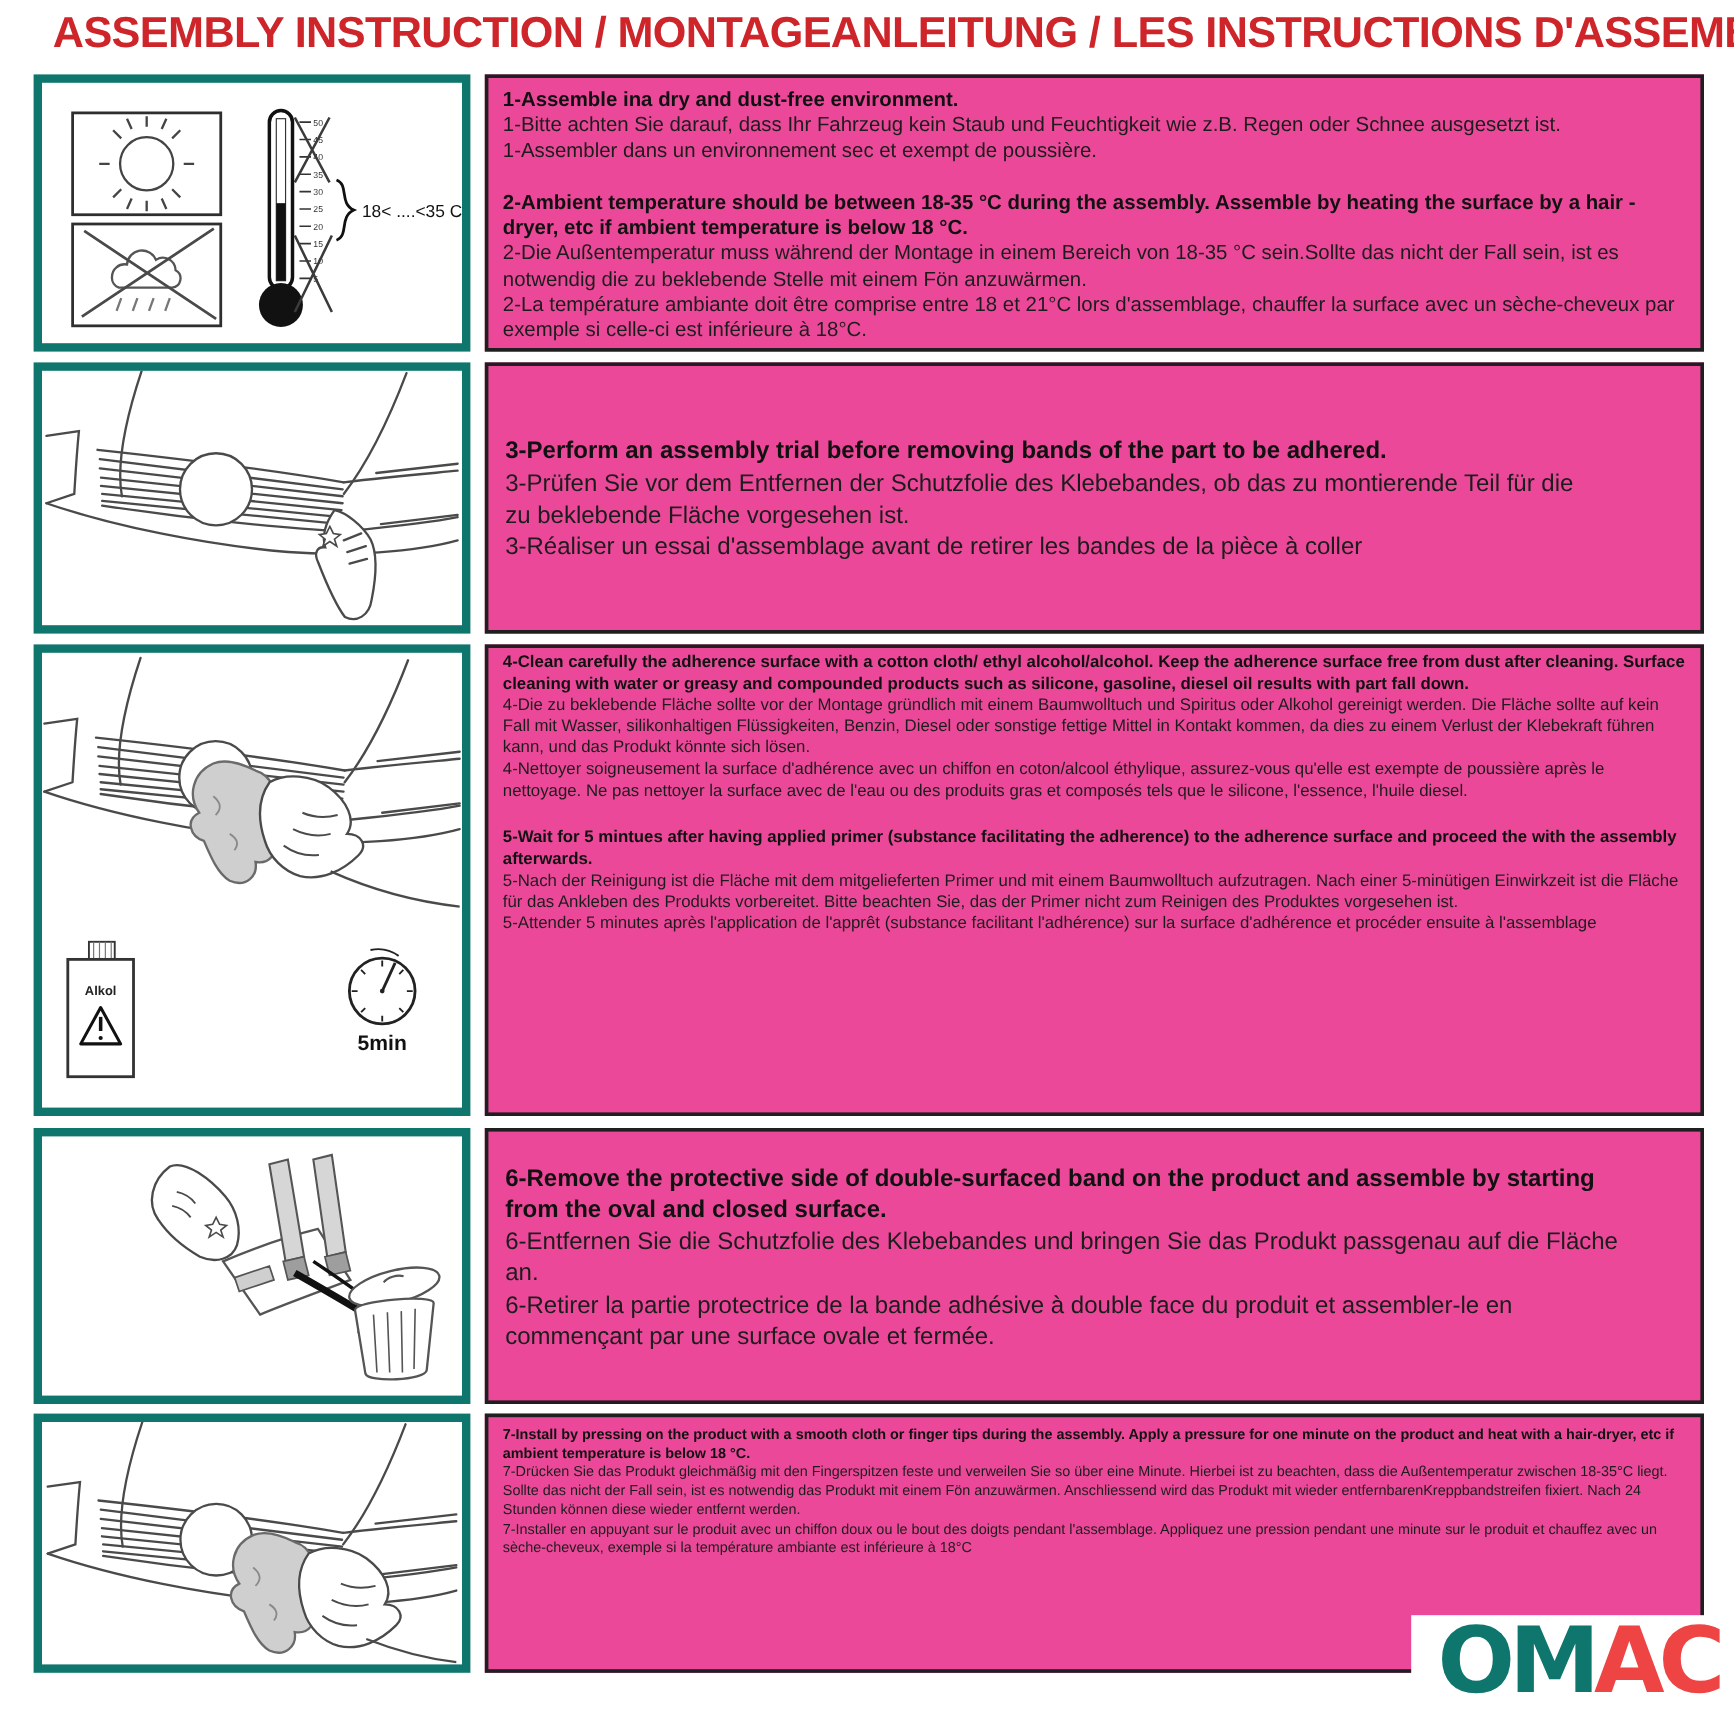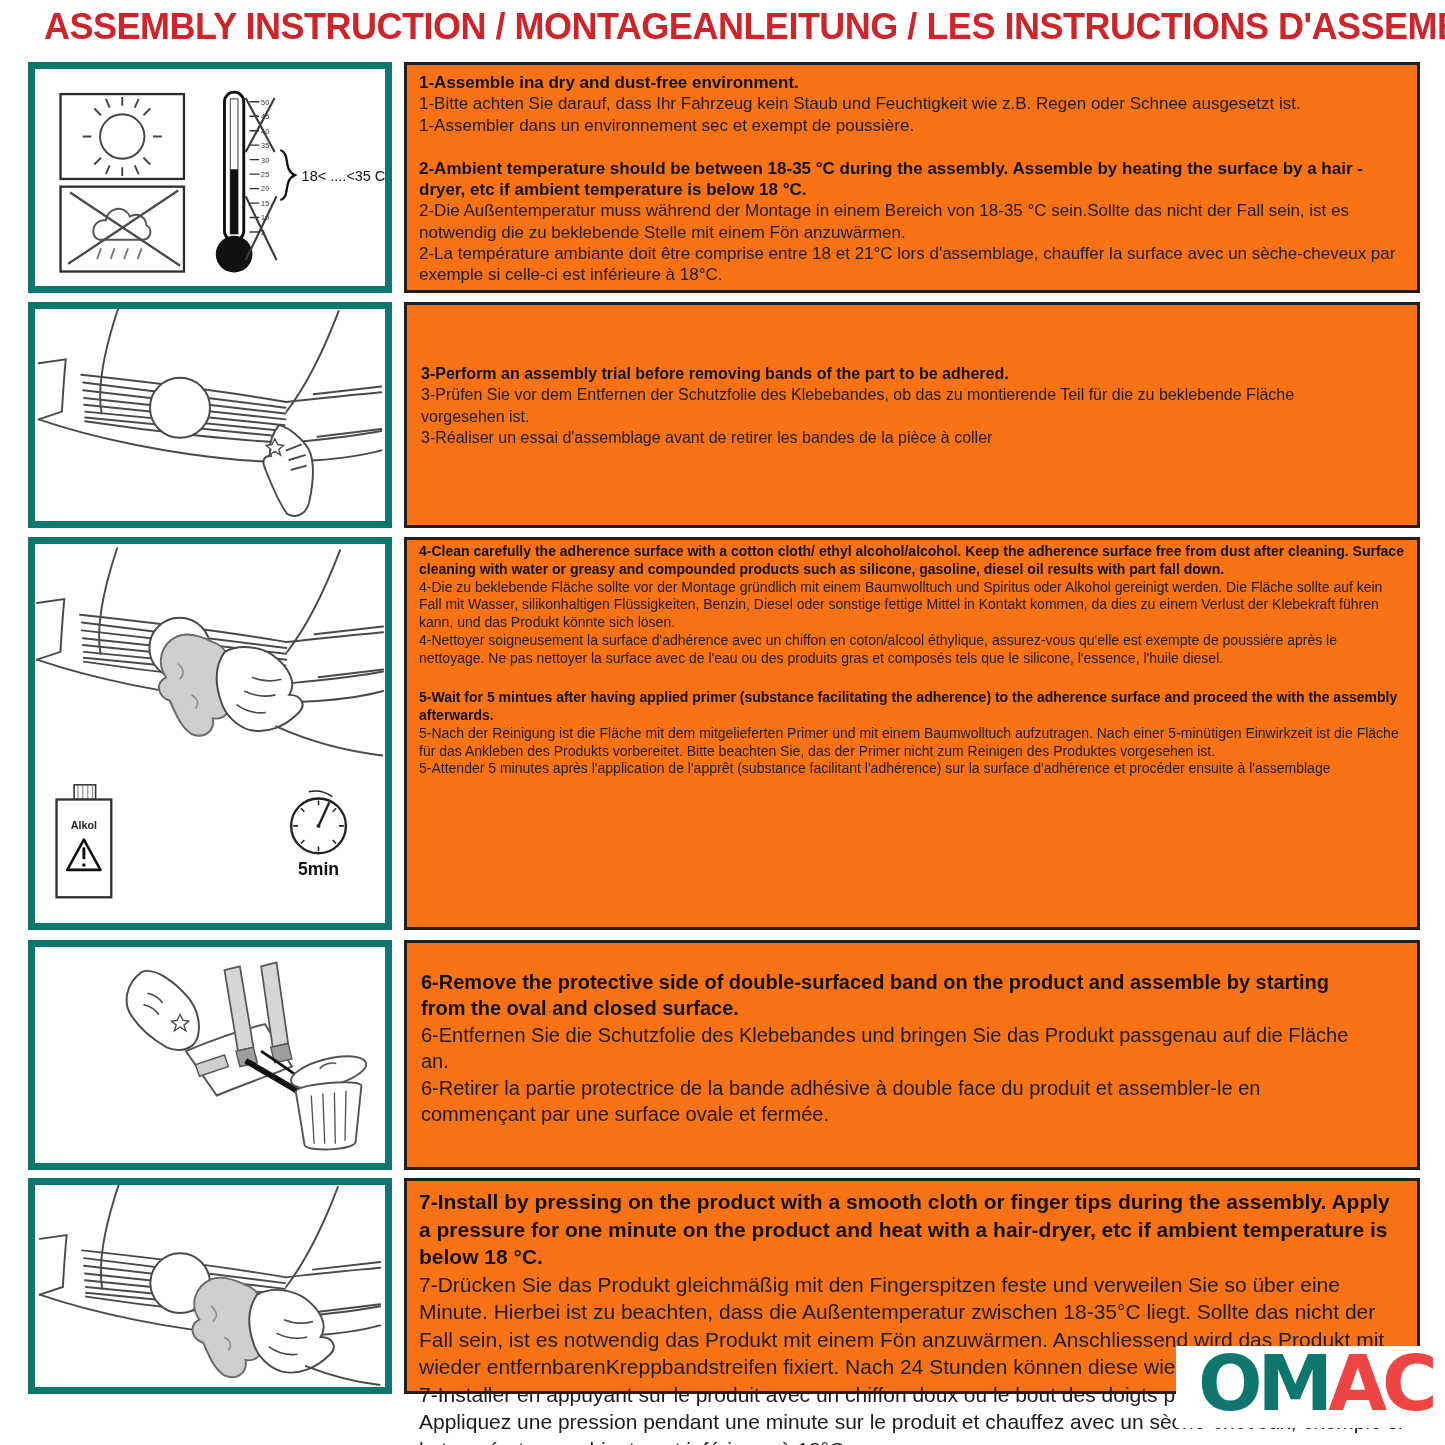--- a/index.html
+++ b/index.html
@@ -5,31 +5,31 @@
   html,body{margin:0;padding:0;background:#fff;}
   .page{position:relative;width:1445px;height:1445px;background:#fff;overflow:hidden;
         font-family:"Liberation Sans",sans-serif;color:#1c1c1c;}
   .title{position:absolute;left:44px;top:6px;width:1370px;margin:0;
          font-size:36px;font-weight:800;letter-spacing:-0.5px;color:#ce252b;white-space:nowrap;}
   .row{position:absolute;left:0;width:1445px;}
   .illus-box{position:absolute;left:28px;width:364px;height:100%;
              border:7px solid #0f766e;box-sizing:border-box;background:#fff;}
   .illus-box svg{display:block;width:100%;height:100%;}
   .text-box{position:absolute;left:404px;width:1016px;height:100%;
-            border:3px solid #1f1f1f;box-sizing:border-box;background:#f97316;}
+            border:3px solid #1f1f1f;box-sizing:border-box;background:#ec4899;}
   .text-box p{margin:0;}
   .b{font-weight:700;color:#111;}
   .gap{margin-top:22px !important;}
   .sec1{padding:7px 12px;font-size:17px;line-height:1.25;}
-  .sec2{padding:58px 14px 0;font-size:16px;line-height:1.34;}
+  .sec2{padding:58px 14px 0;font-size:20px;line-height:1.34;}
   .sec2 p{max-width:900px;}
   .sec3{padding:3px 12px;font-size:14px;line-height:1.27;}
   .sec4{padding:26px 14px 0;font-size:20px;line-height:1.32;}
   .sec4 p{max-width:950px;}
-  .sec5{padding:7px 12px;font-size:21px;line-height:1.31;}
+  .sec5{padding:7px 12px;font-size:12px;line-height:1.31;}
   .logo{position:absolute;left:1176px;top:1346px;z-index:5;background:#fff;
         padding:0 4px 6px 22px;font-family:"DejaVu Sans",sans-serif;
         font-size:76px;font-weight:800;letter-spacing:-5px;line-height:1;}
   .logo .lb{color:#0f766e;}
   .logo .lr{color:#ef4444;}
   text{font-family:"Liberation Sans",sans-serif;}
 </style>
 </head>
 <body>
 

